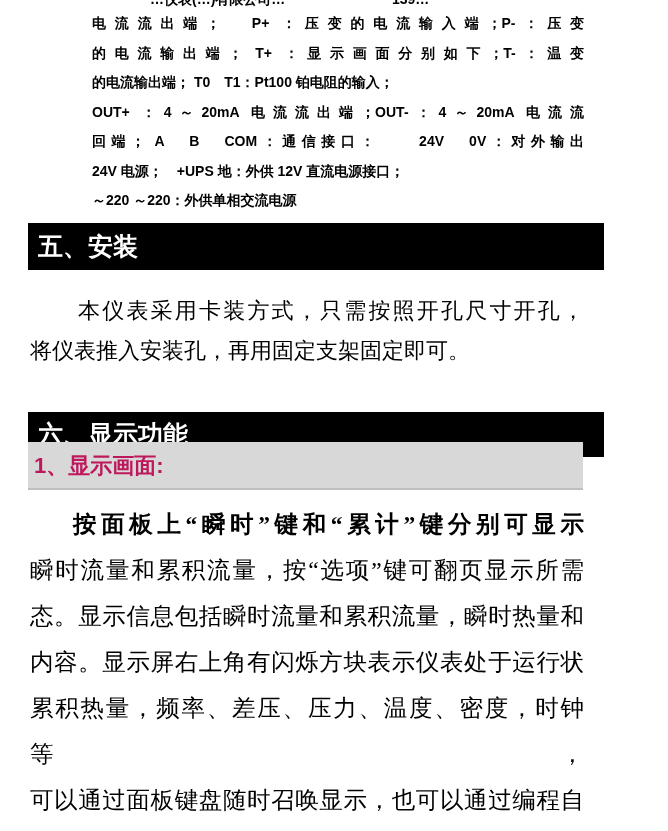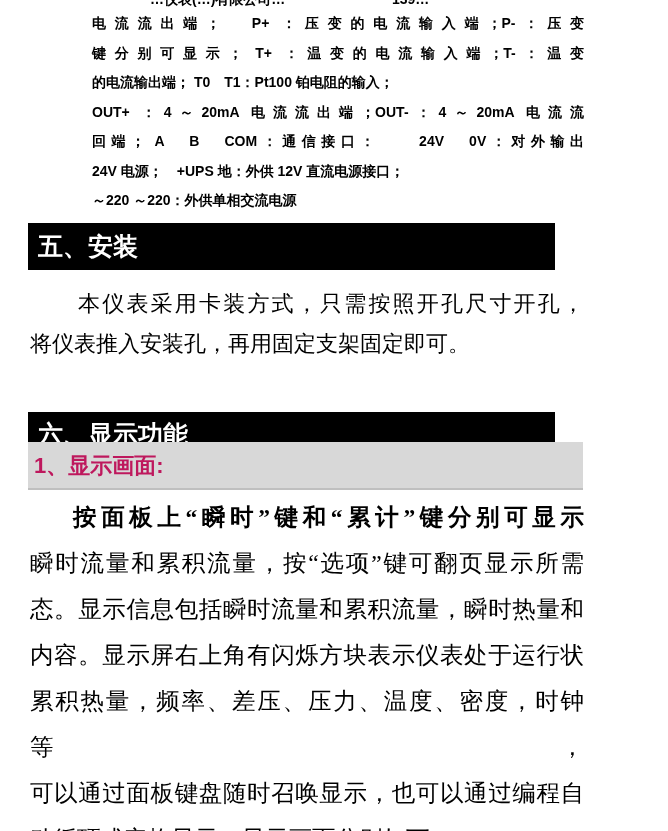--- a/index.html
+++ b/index.html
@@ -19,57 +19,57 @@
   .para-terminals {
     position:absolute; left:92px; top:9px; width:492px;
     font-weight:bold; font-size:14px; line-height:29.5px;
     font-family:"Liberation Sans", sans-serif;
   }
   .line { white-space:nowrap; }
   .line.just { white-space:normal; text-align:justify; text-align-last:justify; }
 
   
   .section-bar {
-    position:absolute; left:28px; width:527px; box-sizing:border-box;
+    position:absolute; left:28px; width:576px; box-sizing:border-box;
     background:#000000; color:#ffffff;
     font-weight:bold; font-size:25px; padding-left:10px;
     font-family:"Liberation Sans", sans-serif;
   }
   .bar-install { top:223px; height:47px; line-height:47px; }
   .bar-display { top:412px; height:45px; line-height:45px; }
 
   
   .sub-band {
     position:absolute; left:28px; top:442px; width:555px; height:48px;
     box-sizing:border-box; background:#d8d8d8;
     border-bottom:2px solid #bfbfbf;
     font-weight:bold; font-size:22px; line-height:48px; padding-left:6px;
     color:#be185d; font-family:"Liberation Sans", sans-serif;
   }
 
   
-  .para-serif { position:absolute; left:30px; width:554px; font-family:"Liberation Serif", serif; }
+  .para-serif { position:absolute; left:30px; width:554px; font-family:"Liberation Serif", serif;margin-top:7px; }
   .para-install { top:284px; font-size:22px; line-height:40px; }
   .para-screens { top:494px; font-size:23.5px; line-height:46px; }
   .indent2-install { padding-left:48px; }
   .indent2-screens { padding-left:43px;font-weight:bold; }
 </style>
 </head>
 <body>
 
 <div class="page">
 
   <div class="clip-header">
     <span class="frag f1">…仪表(…)有限公司…</span>
     <span class="frag f2">139…</span>
   </div>
 
   <div class="para-terminals">
     <div class="line just">电流流出端；　P+ ：压变的电流输入端；P-：压变</div>
-    <div class="line just">键分别可显示； T+ ：温变的电流输入端；T-：温变</div>
+    <div class="line just">的电流输出端； T+ ：显示画面分别如下；T-：温变</div>
     <div class="line">的电流输出端； T0　T1：Pt100 铂电阻的输入；</div>
     <div class="line just">OUT+ ：4～20mA 电流流出端；OUT-：4～20mA 电流流</div>
     <div class="line just">回端； A　B　COM：通信接口：　　24V　0V：对外输出</div>
     <div class="line">24V 电源；　+UPS 地：外供 12V 直流电源接口；</div>
     <div class="line">～220 ～220：外供单相交流电源</div>
   </div>
 
   <div class="section-bar bar-install">
     <span>五、安装</span>
   </div>

